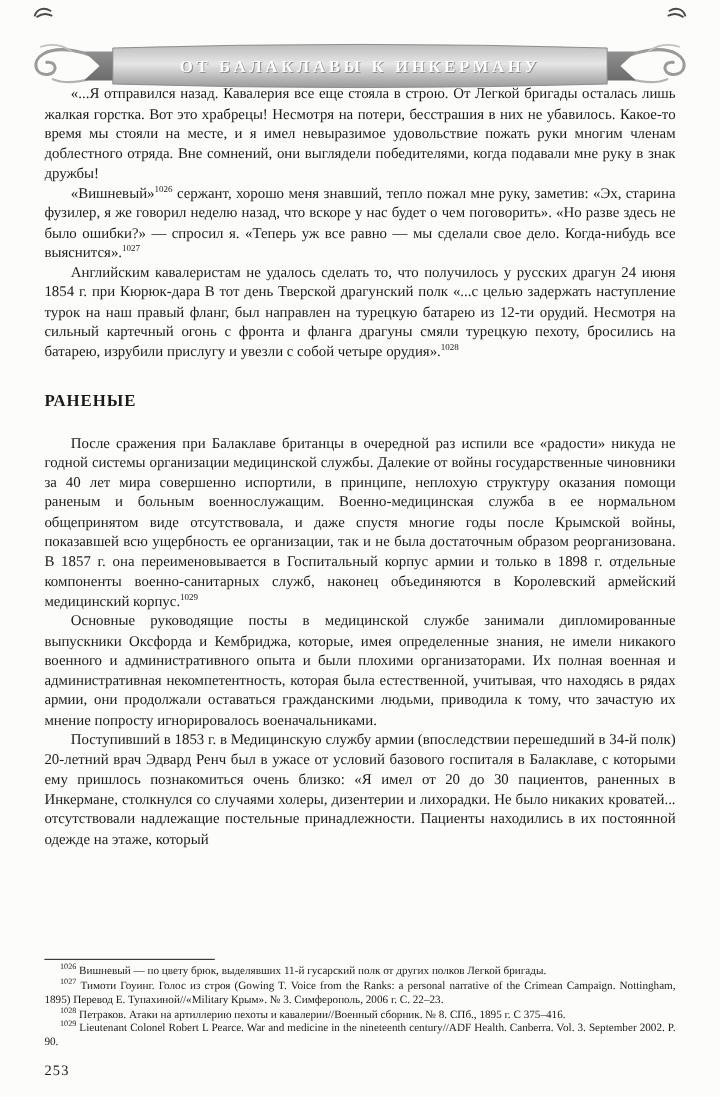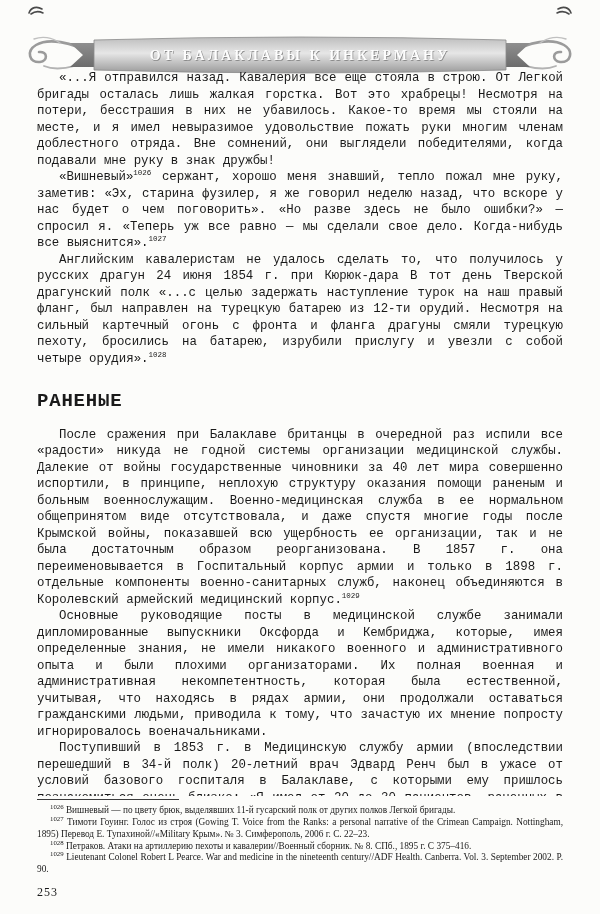--- a/index.html
+++ b/index.html
@@ -22,27 +22,26 @@
   }
   .corner-mark{position:absolute;top:4px;}
   .corner-left{left:27px;}
   .corner-right{right:27px;transform:scaleX(-1);}
   
   .text-area{
     position:absolute;
     top:70px;left:37px;width:526px;bottom:112px;
     font-size:12.4px;line-height:16.5px;
     overflow:hidden;
-    font-family:Liberation Mono, monospace;
   }
   .para{margin:0;text-indent:22px;text-align:justify;}
   sup.fnref{font-size:7.5px;line-height:0;letter-spacing:0;}
   .section-heading{
     font-weight:bold;
-    font-size:19px;
+    font-size:14px;
     letter-spacing:0.8px;
     margin:26px 0 17px 0;
     text-indent:0;
   }
   
   .footer-area{
     position:absolute;left:37px;width:526px;bottom:14px;
     background:#fcfcfa;
     padding-top:3px;
   }

